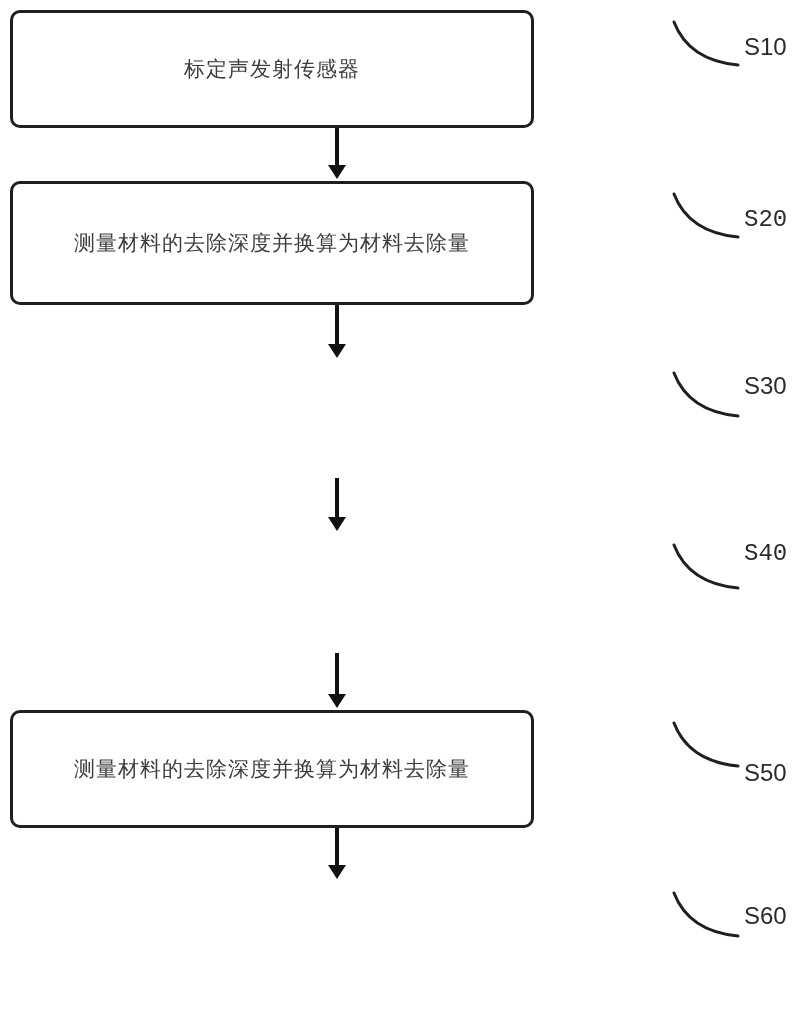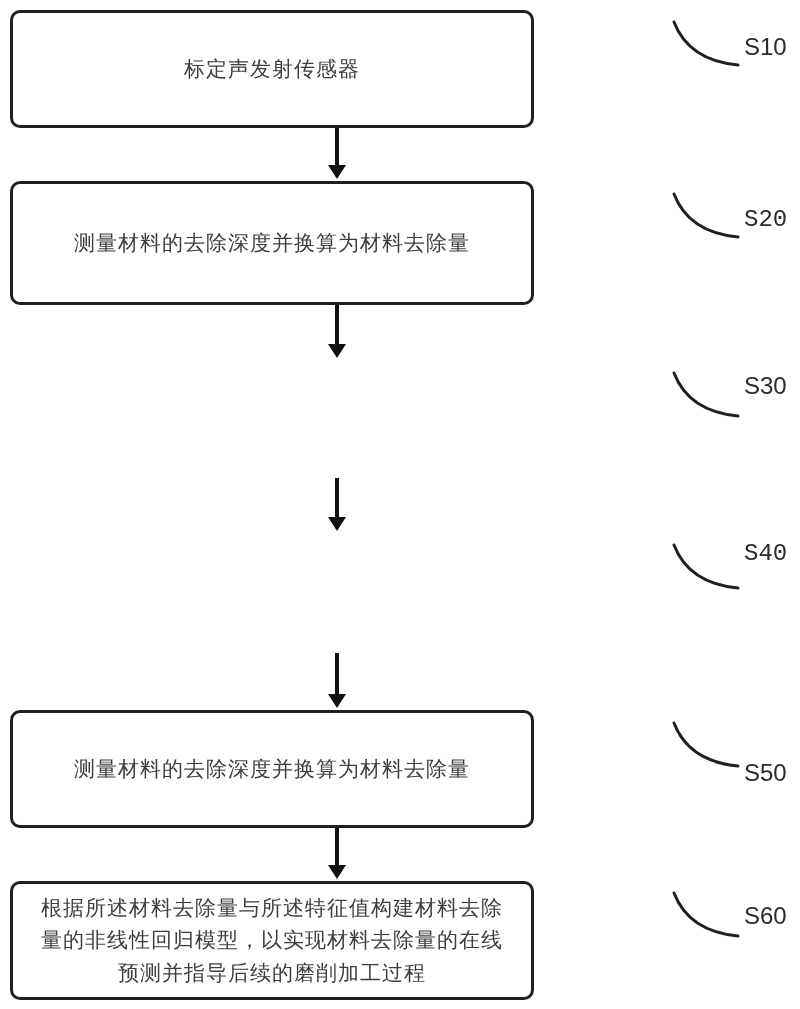--- a/index.html
+++ b/index.html
@@ -102,19 +102,18 @@
   <div class="step-label" style="top:540px;font-family:Liberation Mono, monospace;">S40</div>
   <div class="arrow" style="top:653px;height:42px;"></div>
 
   <div class="flow-box" style="top:710px;height:118px;">测量材料的去除深度并换算为材料去除量</div>
   <svg class="leader" style="top:719px;" viewBox="0 0 72 50" aria-hidden="true">
     <path d="M4,4 C14,30 36,44 68,47"></path>
   </svg>
   <div class="step-label" style="top:736px;margin-top:23px;">S50</div>
   <div class="arrow" style="top:828px;height:38px;"></div>
 
-  <div class="flow-box" style="top:881px;height:119px;">根据所述材料去除量与所述特征值构建材料去除量的非线性回归模型，以实现材料去除量的在线预测并指导后续的磨削加工过程</div>
   <svg class="leader" style="top:889px;" viewBox="0 0 72 50" aria-hidden="true">
     <path d="M4,4 C14,30 36,44 68,47"></path>
   </svg>
   <div class="step-label" style="top:902px;text-align:center;">S60</div>
 
 </div>
 
 </body></html>

